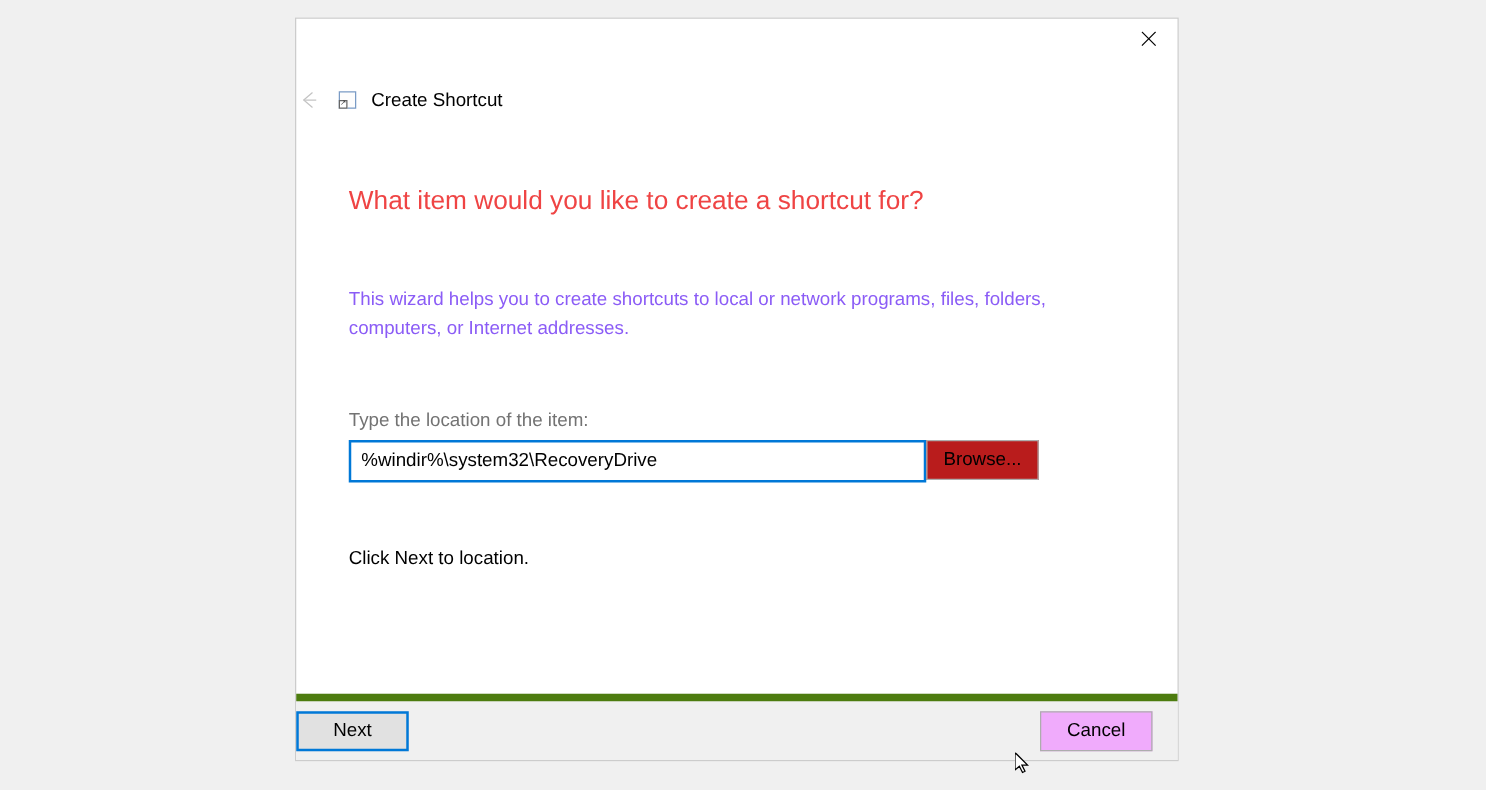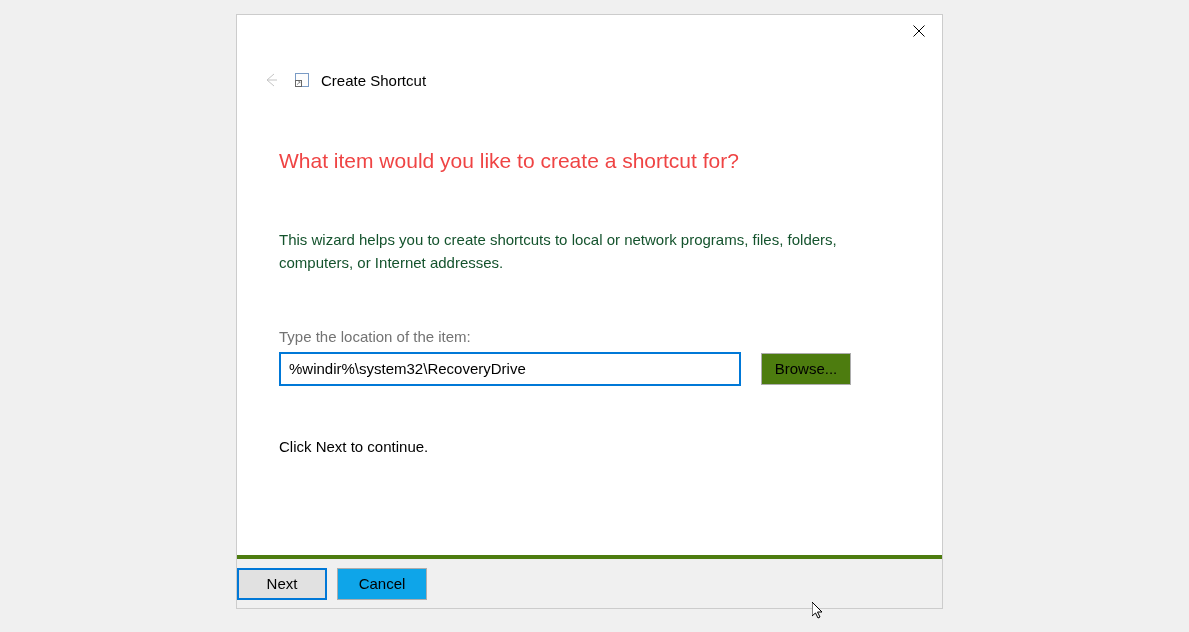--- a/index.html
+++ b/index.html
@@ -48,21 +48,21 @@
     }
 
     .close-btn svg {
       width: 12px;
       height: 12px;
     }
 
     .header-row {
       display: flex;
       align-items: center;
-      padding-left: 24px;
+      padding-left: 0;
       padding-top: 18px;
       gap: 6px;
     }
 
     .back-arrow {
       width: 20px;
       display: flex;
       justify-content: center;
       align-items: center;
       color: #bfbfbf;
@@ -114,88 +114,86 @@
     .heading {
       color: #ef4444;
       font-size: 21px;
       font-weight: 400;
       margin-top: 60px;
     }
 
     .description {
       margin-top: 55px;
       font-size: 15px;
-      color: #14532d;
+      color: #8b5cf6;
       line-height: 1.55;
       max-width: 570px;
     }
 
     .field-label {
       margin-top: 53px;
       font-size: 15px;
       color: #737373;
     }
 
     .field-row {
       margin-top: 7px;
       display: flex;
-      align-items: center;
-      gap: 20px;
     }
 
     .path-input {
       width: 462px;
       height: 34px;
       border: 2px solid #0078d7;
       padding: 0 8px;
       font-size: 15px;
       font-family: inherit;
       outline: none;
     }
 
     .browse-btn {
       width: 90px;
       height: 32px;
-      background: #4d7c0f;
+      background: #b91c1c;
       border: 1px solid #adadad;
       font-size: 15px;
       font-family: inherit;
       cursor: pointer;
     }
 
     .continue-text {
       margin-top: 52px;
       font-size: 15px;
     }
 
     .bottom-bar {
       height: 53px;
       background: #f0f0f0;
-      border-top: 4px solid #4d7c0f;
-      display: flex;
-      align-items: center;
-      justify-content: flex-start;
+      border-top: 6px solid #4d7c0f;
+      display: flex;
+      align-items: center;
+      justify-content: space-between;
       padding-right: 20px;
       gap: 10px;
     }
 
     .next-btn {
       width: 90px;
       height: 32px;
       background: #e1e1e1;
       border: 2px solid #0078d7;
       font-size: 15px;
       font-family: inherit;
       cursor: pointer;
     }
 
     .cancel-btn {
       width: 90px;
       height: 32px;
-      background: #0ea5e9;
+      background: #f0abfc;
       border: 1px solid #adadad;
       font-size: 15px;
       font-family: inherit;
       cursor: pointer;
     }
 
     .cursor {
       position: absolute;
       left: 812px;
       top: 602px;
@@ -232,21 +230,21 @@
   </div>
 
   <div class="content">
     <div class="heading">What item would you like to create a shortcut for?</div>
     <div class="description">This wizard helps you to create shortcuts to local or network programs, files, folders, computers, or Internet addresses.</div>
     <div class="field-label">Type the location of the item:</div>
     <div class="field-row">
       <input type="text" class="path-input" value="%windir%\system32\RecoveryDrive" style="">
       <button class="browse-btn">Browse...</button>
     </div>
-    <div class="continue-text">Click Next to continue.</div>
+    <div class="continue-text">Click Next to location.</div>
   </div>
 
   <div class="bottom-bar">
     <button class="next-btn">Next</button>
     <button class="cancel-btn">Cancel</button>
   </div>
 
 </div>
 
 <svg class="cursor" width="16" height="20">

